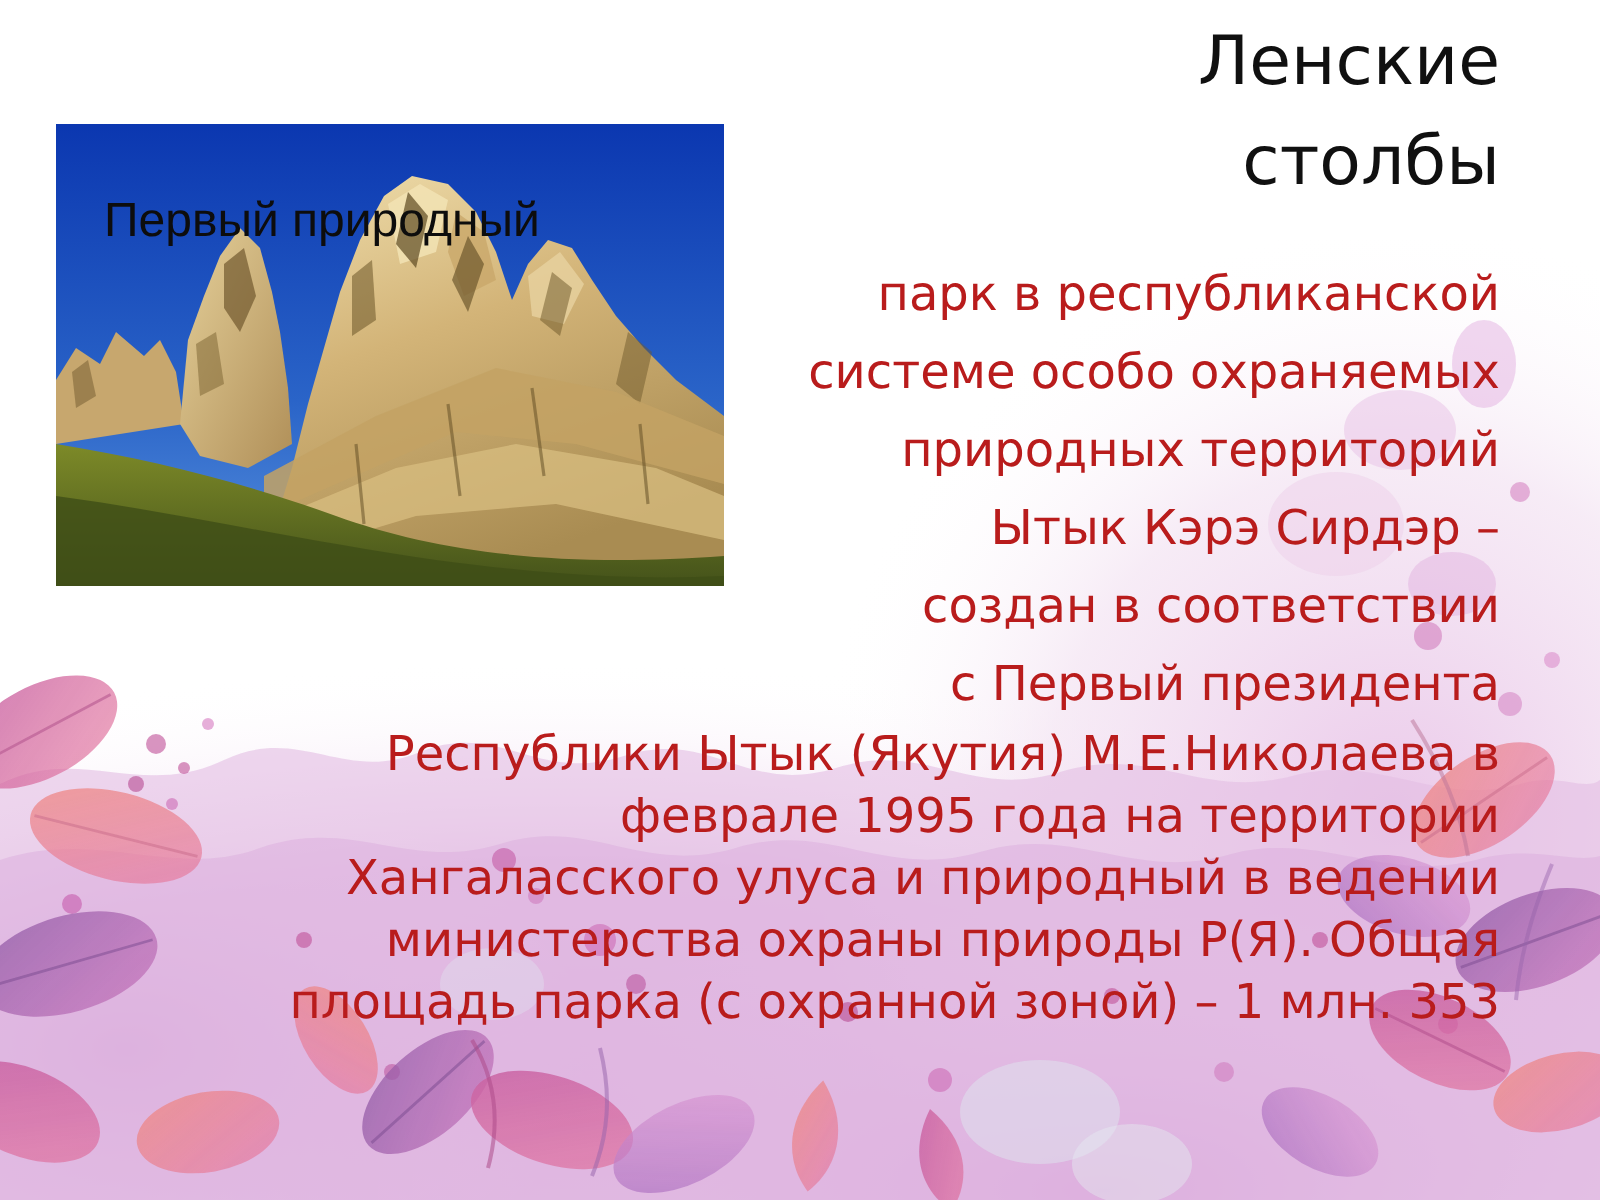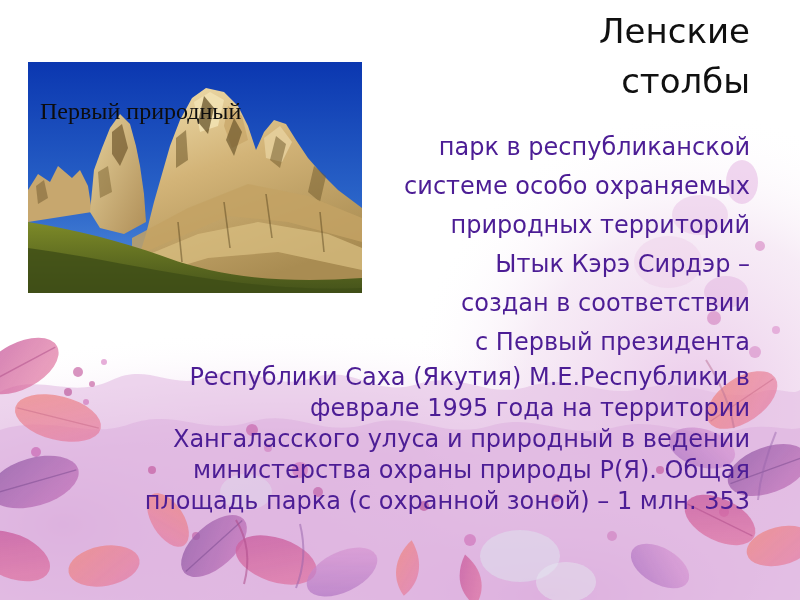--- a/index.html
+++ b/index.html
@@ -39,29 +39,29 @@
     top: 62px;
     width: 334px;
     height: 231px;
     z-index: 3;
     overflow: hidden;
   }
   #photo-svg { display: block; width: 334px; height: 231px; }
 
   #photo-caption {
     position: absolute;
-    left: 40px;
+    left: 52px;
     top: 96px;
     width: 330px;
     z-index: 4;
     font-size: 24px;
     line-height: 30px;
     color: #0d0d0d;
     white-space: nowrap;
-    font-family: Liberation Serif, serif;
+    font-family: Liberation Sans, sans-serif;
   }
 
   
   #title-block {
     position: absolute;
     right: 50px;
     top: 6px;
     width: 420px;
     z-index: 5;
     text-align: right;
@@ -73,21 +73,21 @@
   #title-block .tline { display: block; }
 
   
   #body-block {
     position: absolute;
     right: 50px;
     top: 128px;
     width: 690px;
     z-index: 5;
     text-align: right;
-    color: #4c1d95;
+    color: #b91c1c;
     font-family: "DejaVu Sans", sans-serif;
     font-size: 24px;
   }
   #body-block .bline {
     display: block;
     white-space: nowrap;
   }
   #body-block .loose { line-height: 39px; }
   #body-block .tight { line-height: 31px; }
   #body-block .clipped {
@@ -330,20 +330,20 @@
     <span class="tline">столбы</span>
   </div>
 
   <div id="body-block">
     <span class="bline loose">парк в республиканской</span>
     <span class="bline loose">системе особо охраняемых</span>
     <span class="bline loose">природных территорий</span>
     <span class="bline loose">Ытык Кэрэ Сирдэр –</span>
     <span class="bline loose">создан в соответствии</span>
     <span class="bline loose">с Первый президента</span>
-    <span class="bline tight">Республики Саха (Якутия) М.Е.Республики в</span>
+    <span class="bline tight">Республики Ытык (Якутия) М.Е.Николаева в</span>
     <span class="bline tight">феврале 1995 года на территории</span>
     <span class="bline tight">Хангаласского улуса и природный в ведении</span>
     <span class="bline tight">министерства охраны природы Р(Я). Общая</span>
     <span class="bline tight">площадь парка (с охранной зоной) – 1 млн. 353</span>
   </div>
 
 </div>
 
 </body></html>

